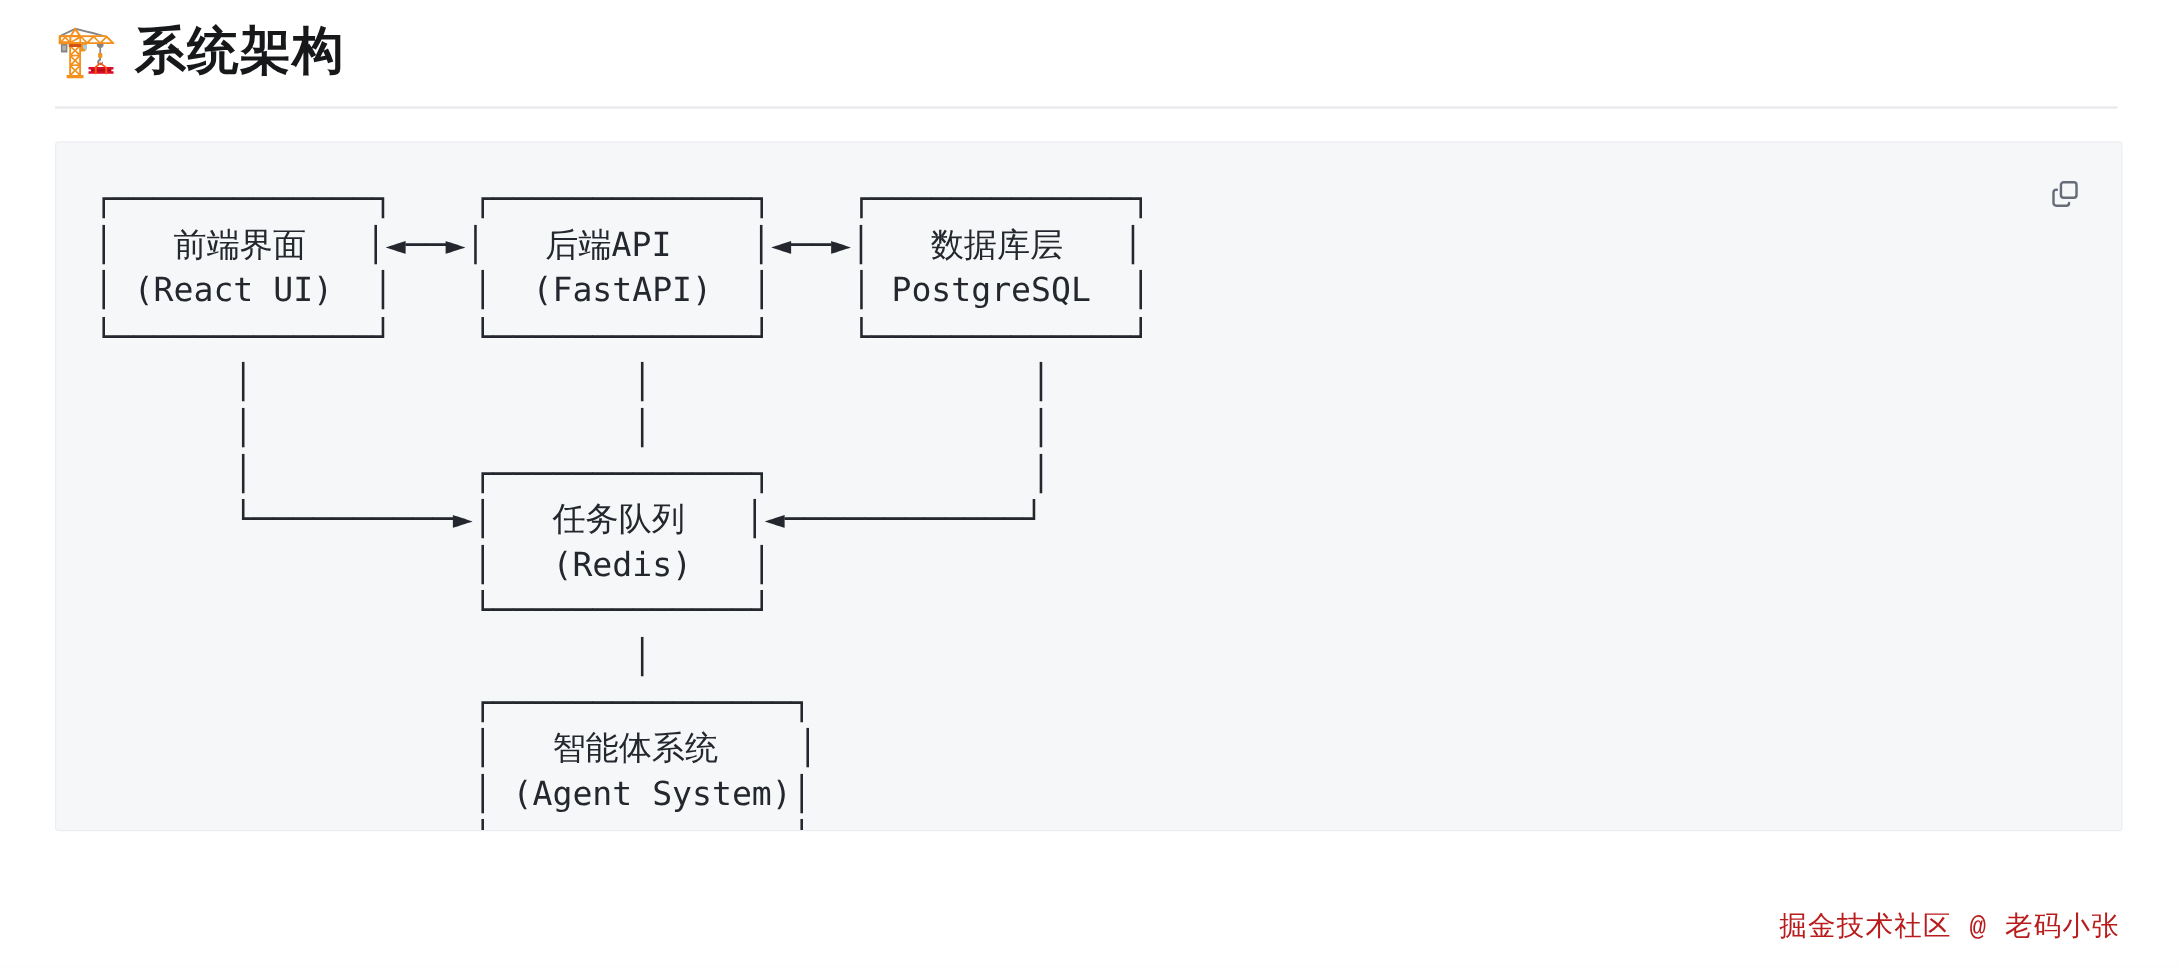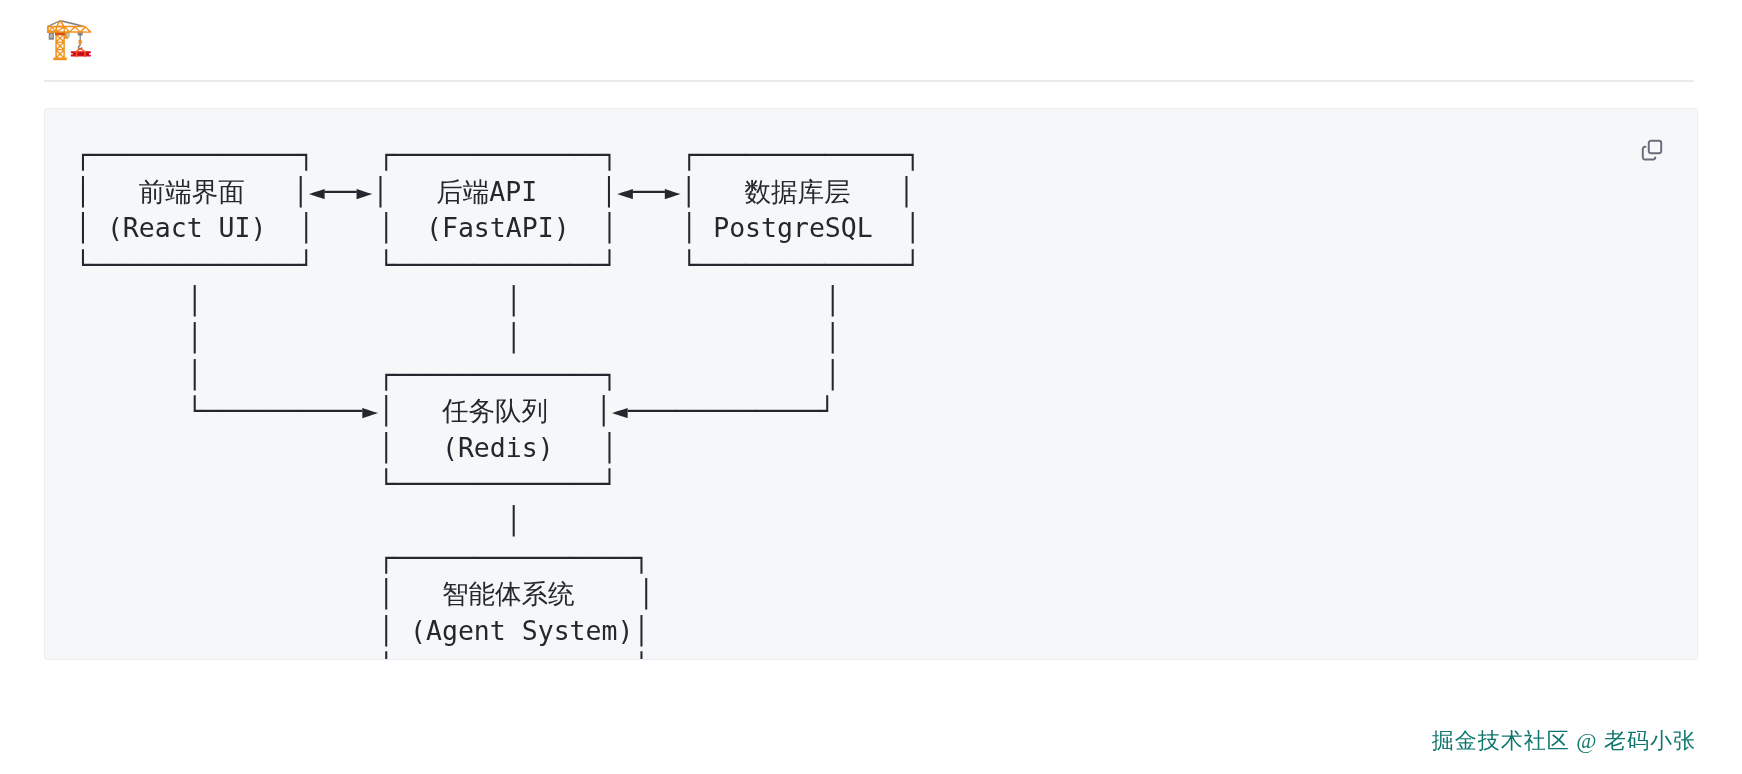--- a/index.html
+++ b/index.html
@@ -84,33 +84,34 @@
     font-weight: 400;
     -webkit-font-smoothing: antialiased;
   }
 
   
   .watermark {
     position: absolute;
     right: 46px;
     bottom: 18px;
     font-size: 22px;
-    color: #0f766e;
+    color: #b91c1c;
     letter-spacing: 1px;
     white-space: nowrap;
-    font-family: Liberation Serif, serif;
+    font-family: Liberation Mono, monospace;
     pointer-events: none;
   }
 </style>
 </head>
 <body>
 
 <div class="page-header">
   <div class="title-row">
     <span class="title-emoji">🏗️</span>
+    <span class="title-text">系统架构</span>
   </div>
   <div class="title-rule"></div>
 </div>
 
 <div class="code-card">
 
   <div class="copy-btn">
     <svg width="26" height="26" viewBox="0 0 24 24" fill="none" stroke="#4e5562" stroke-width="1.8" stroke-linecap="round" stroke-linejoin="round">
       <rect x="9" y="3.5" width="11.5" height="11.5" rx="2"></rect>
       <path d="M15 18.8a2 2 0 0 1-2 2H5.5a2 2 0 0 1-2-2V11a2 2 0 0 1 2-2H6"></path>

